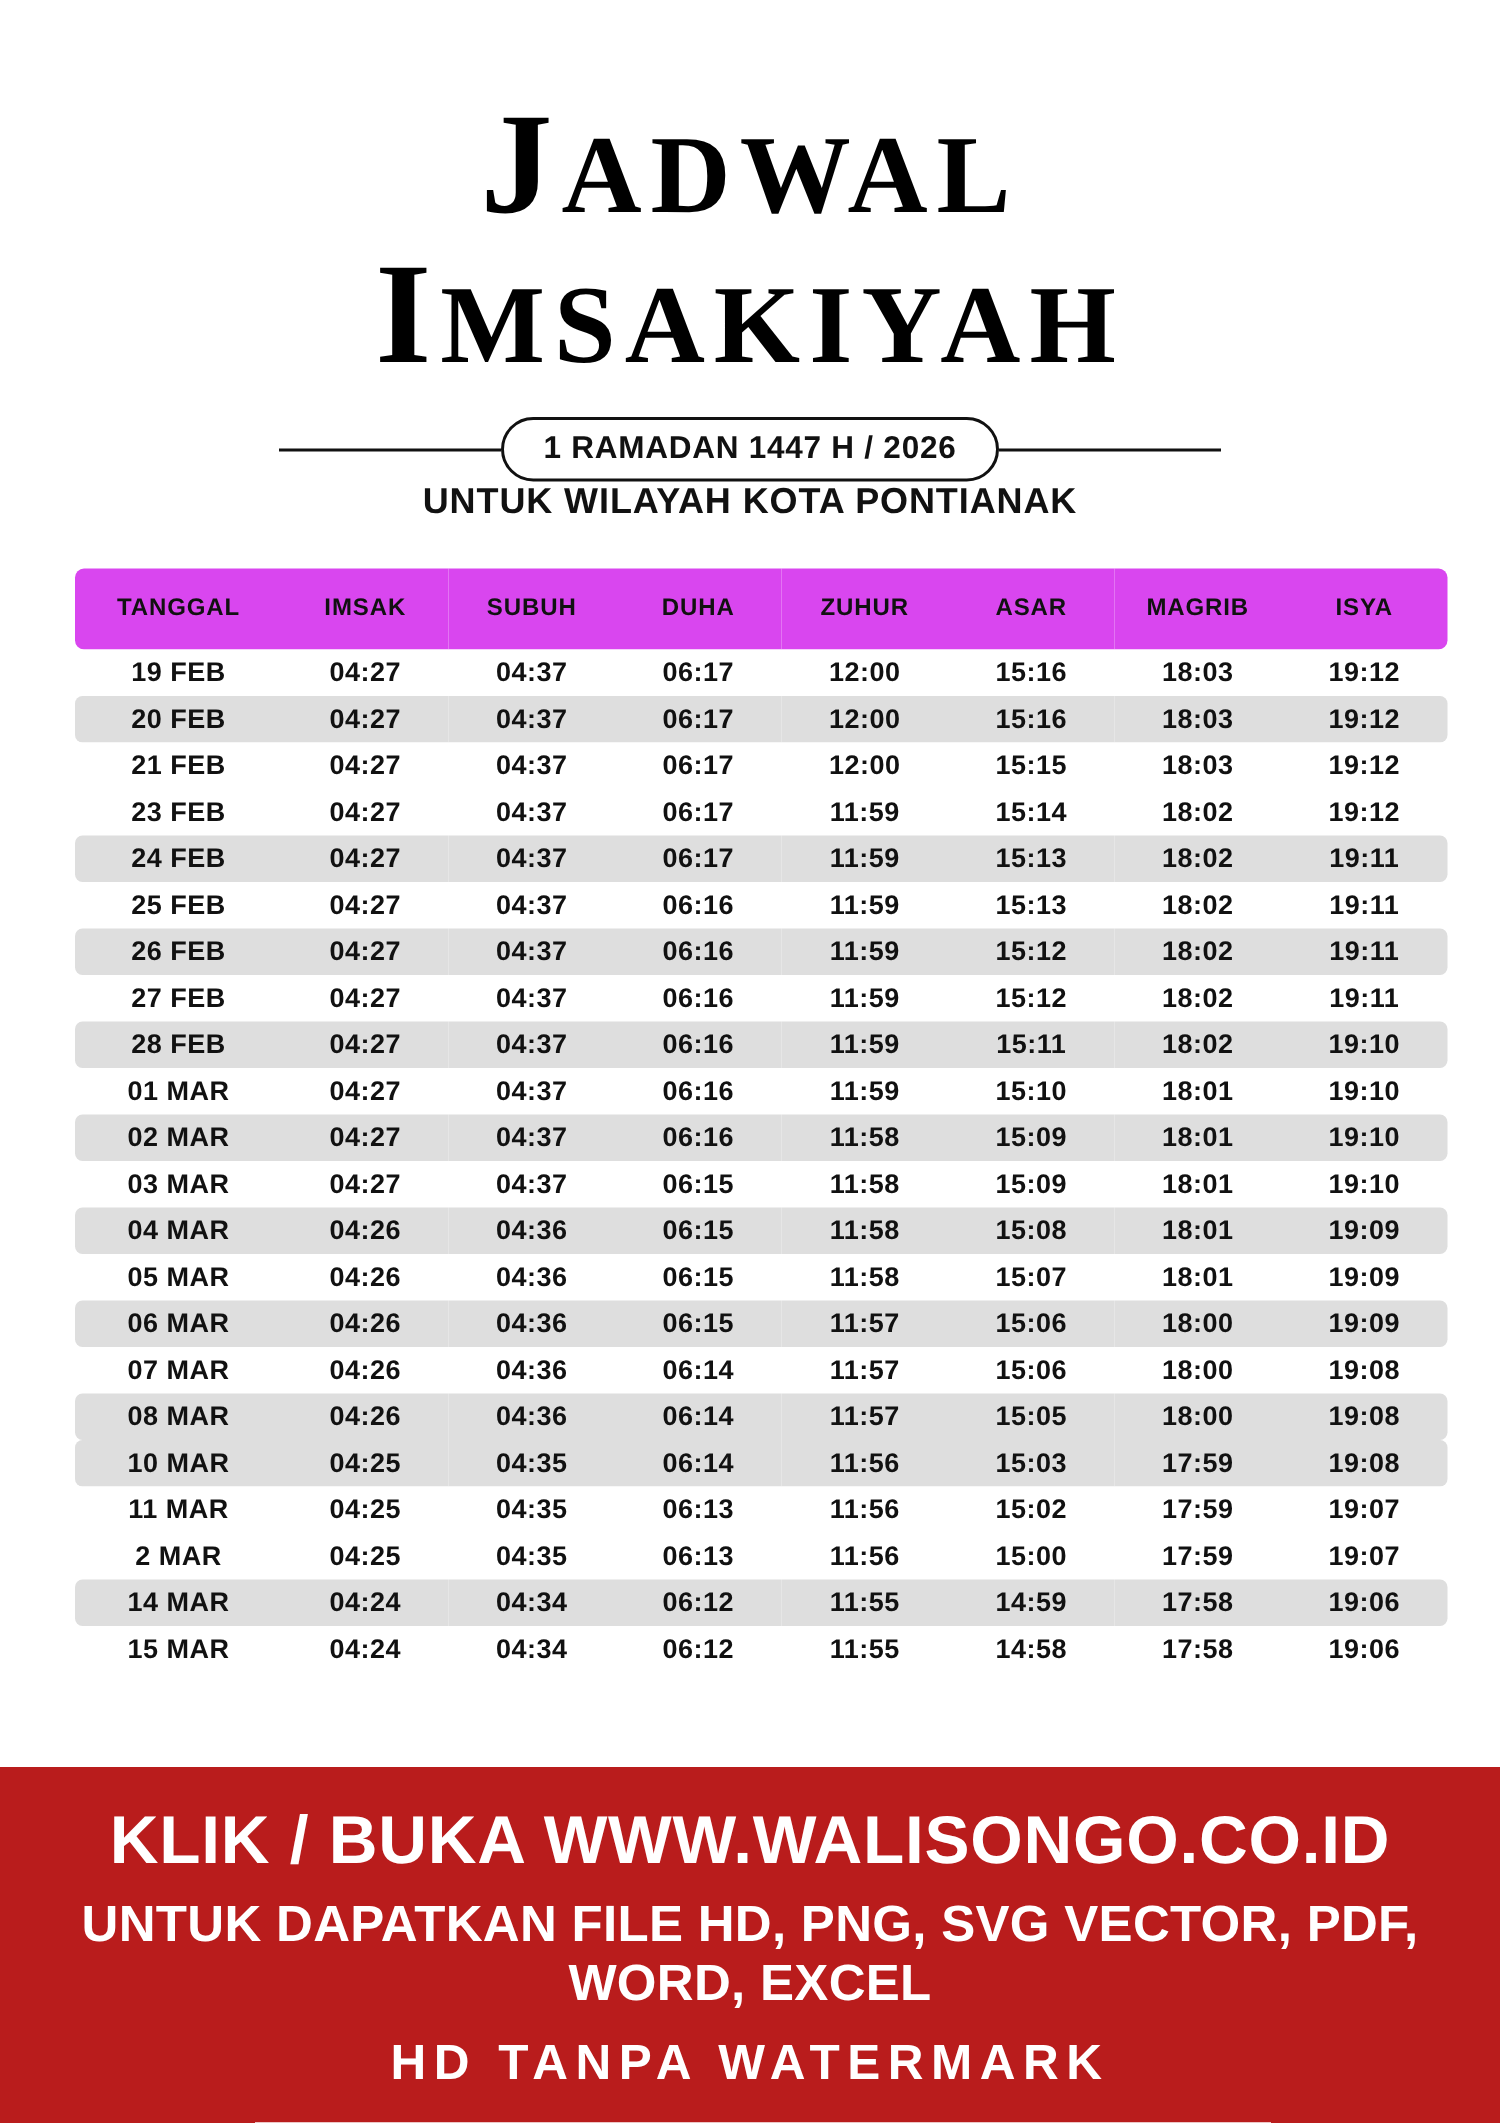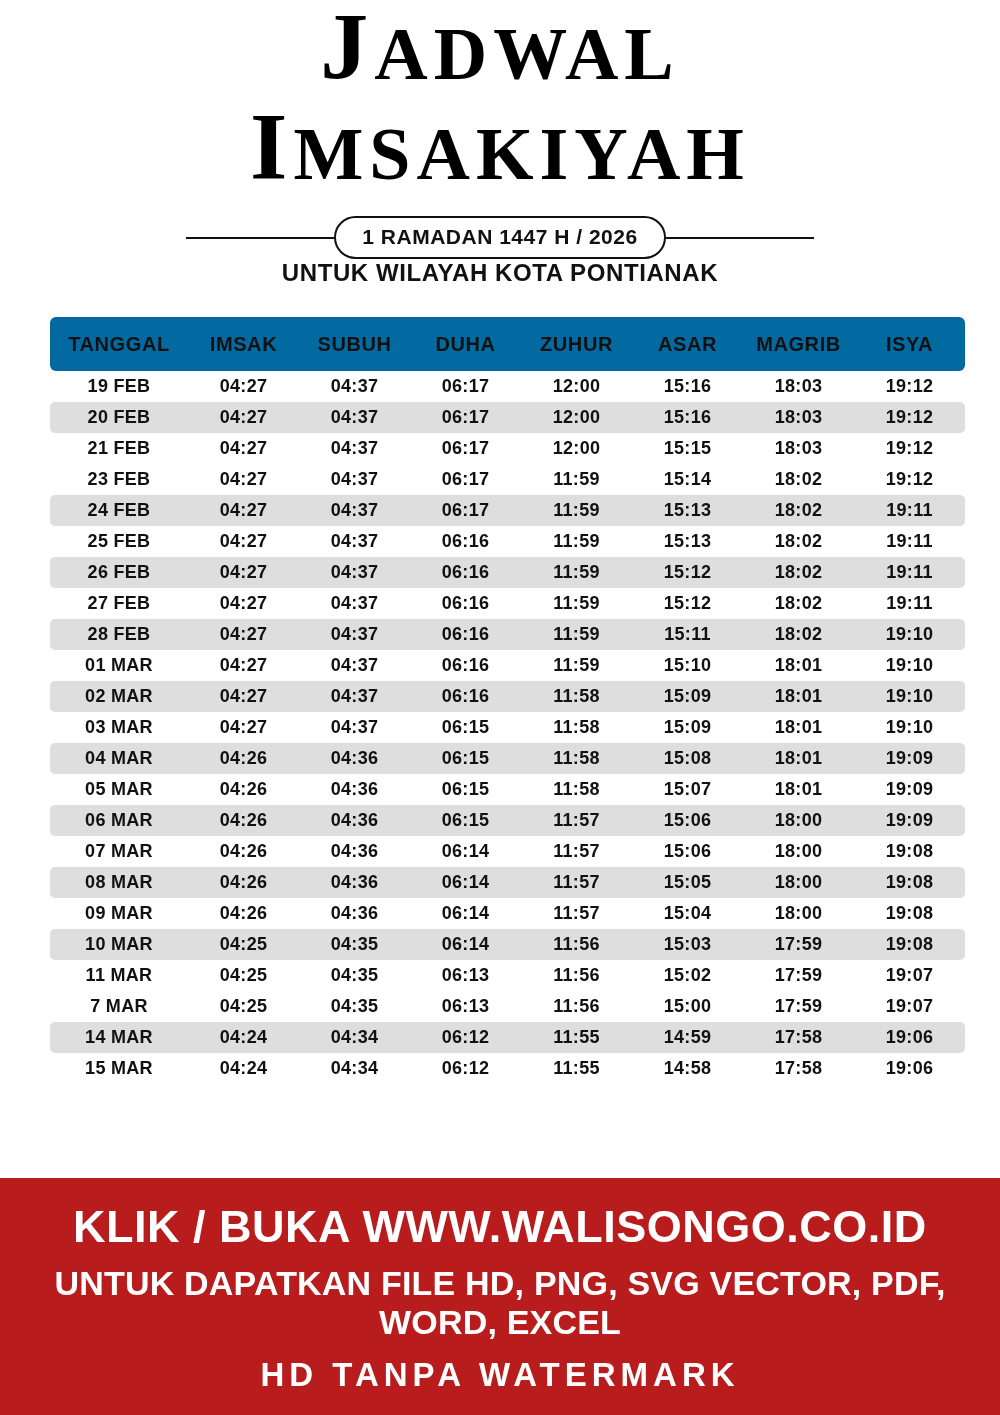--- a/index.html
+++ b/index.html
@@ -16,20 +16,21 @@
   }
   .page {
     width: 1000px;
     height: 1415px;
     position: relative;
     background: #ffffff;
   }
 
   
   .header {
+    padding-top: 62px;
     text-align: center;
   }
   .title-line1, .title-line2 {
     font-family: "Liberation Serif", serif;
     font-weight: bold;
     color: #000000;
     letter-spacing: 6px;
     line-height: 0.98;
   }
   .title-line1 {
@@ -78,23 +79,23 @@
     margin: 30px auto 0 auto;
     width: 900px;
   }
   table.schedule {
     width: 900px;
     border-collapse: separate;
     border-spacing: 0;
     table-layout: fixed;
   }
   table.schedule th {
-    background: #0369a1;
+    background: #d946ef;
     color: #111111;
-    font-size: 20px;
+    font-size: 16px;
     font-weight: bold;
     letter-spacing: 0.6px;
     height: 52px;
     text-align: center;
     border: none;
   }
   table.schedule th:first-child {
     border-top-left-radius: 6px;
     border-bottom-left-radius: 6px;
   }
@@ -359,30 +360,20 @@
           <tr class="row-alt">
             <td class="col-tanggal">08 MAR</td>
             <td class="col-time">04:26</td>
             <td class="col-time">04:36</td>
             <td class="col-time">06:14</td>
             <td class="col-time">11:57</td>
             <td class="col-time">15:05</td>
             <td class="col-time">18:00</td>
             <td class="col-time">19:08</td>
           </tr>
-          <tr class="row-norm">
-            <td class="col-tanggal">09 MAR</td>
-            <td class="col-time">04:26</td>
-            <td class="col-time">04:36</td>
-            <td class="col-time">06:14</td>
-            <td class="col-time">11:57</td>
-            <td class="col-time">15:04</td>
-            <td class="col-time">18:00</td>
-            <td class="col-time">19:08</td>
-          </tr>
           <tr class="row-alt">
             <td class="col-tanggal">10 MAR</td>
             <td class="col-time">04:25</td>
             <td class="col-time">04:35</td>
             <td class="col-time">06:14</td>
             <td class="col-time">11:56</td>
             <td class="col-time">15:03</td>
             <td class="col-time">17:59</td>
             <td class="col-time">19:08</td>
           </tr>
@@ -390,21 +381,21 @@
             <td class="col-tanggal">11 MAR</td>
             <td class="col-time">04:25</td>
             <td class="col-time">04:35</td>
             <td class="col-time">06:13</td>
             <td class="col-time">11:56</td>
             <td class="col-time">15:02</td>
             <td class="col-time">17:59</td>
             <td class="col-time">19:07</td>
           </tr>
           <tr class="row-norm">
-            <td class="col-tanggal">7 MAR</td>
+            <td class="col-tanggal">2 MAR</td>
             <td class="col-time">04:25</td>
             <td class="col-time">04:35</td>
             <td class="col-time">06:13</td>
             <td class="col-time">11:56</td>
             <td class="col-time">15:00</td>
             <td class="col-time">17:59</td>
             <td class="col-time">19:07</td>
           </tr>
           <tr class="row-alt">
             <td class="col-tanggal">14 MAR</td>

